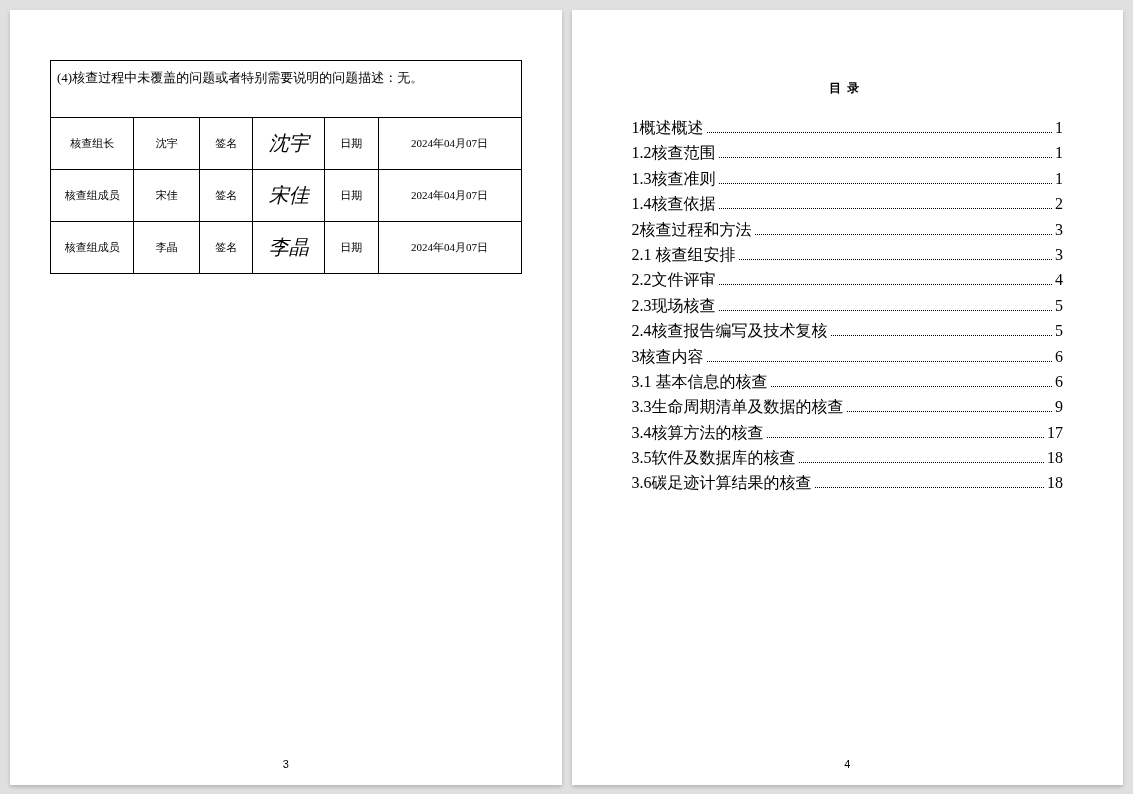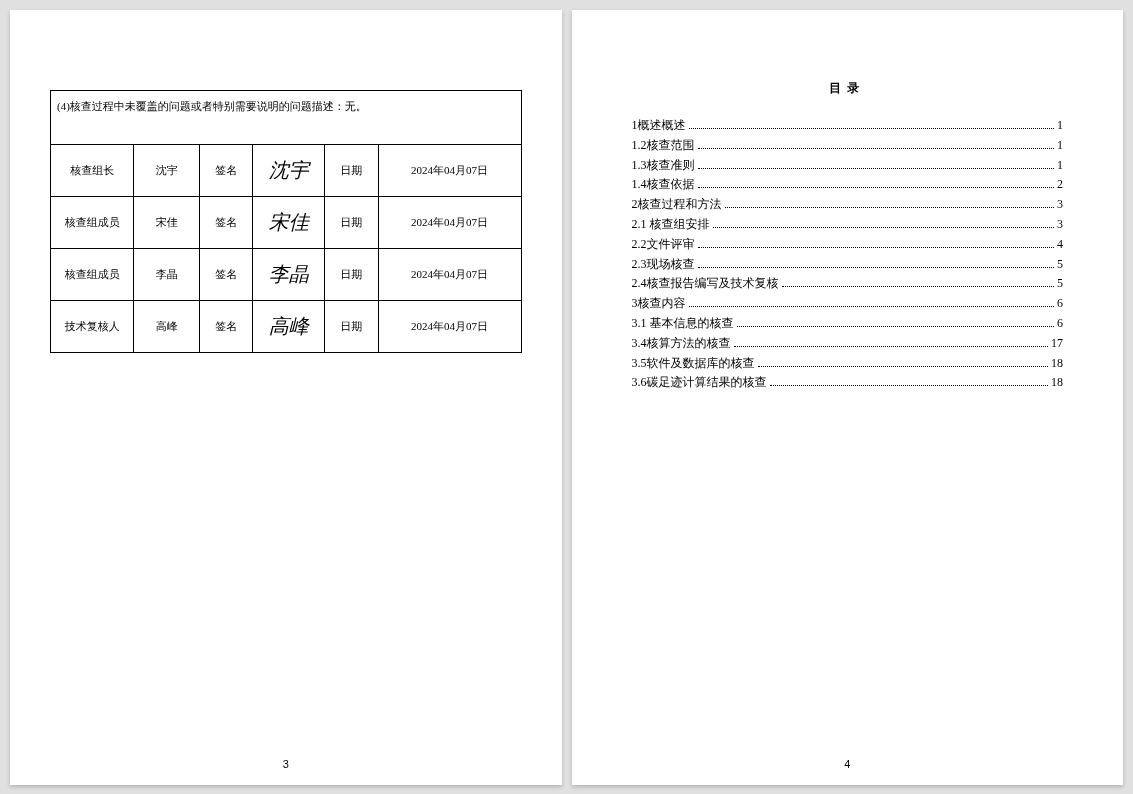--- a/index.html
+++ b/index.html
@@ -26,26 +26,25 @@
     .page-number {
       position: absolute;
       bottom: 15px;
       left: 50%;
       transform: translateX(-50%);
       font-size: 11px;
       font-family: Arial, sans-serif;
     }
     
     .note {
-      font-size: 11px;
+      font-size: 13px;
       margin-bottom: 0;
       border: 1px solid #000;
       border-bottom: none;
       padding: 8px 6px 30px 6px;
-      margin-top: 30px;
     }
     .sign-table {
       border-collapse: collapse;
       width: 100%;
       font-size: 11px;
     }
     .sign-table td {
       border: 1px solid #000;
       text-align: center;
       vertical-align: middle;
@@ -65,21 +64,21 @@
     .sign-table td.date { width: 120px; }
     
     .toc-title {
       text-align: center;
       font-size: 12px;
       margin-top: 20px;
       margin-bottom: 20px;
       letter-spacing: 6px;
     }
     .toc {
-      font-size: 12px;
+      font-size: 16px;
       padding: 0 20px;
     }
     .toc-entry {
       display: flex;
       align-items: baseline;
       margin-bottom: 3px;
       line-height: 1.4;
     }
     .toc-entry.level1 { margin-left: 0; }
     .toc-entry.level2 { }
@@ -116,28 +115,20 @@
           <td class="date">2024年04月07日</td>
         </tr>
         <tr>
           <td class="role">核查组成员</td>
           <td class="name">李晶</td>
           <td class="siglabel">签名</td>
           <td class="sig">李晶</td>
           <td class="datelabel">日期</td>
           <td class="date">2024年04月07日</td>
         </tr>
-        <tr>
-          <td class="role">技术复核人</td>
-          <td class="name">高峰</td>
-          <td class="siglabel">签名</td>
-          <td class="sig">高峰</td>
-          <td class="datelabel">日期</td>
-          <td class="date">2024年04月07日</td>
-        </tr>
       </tbody>
   </table>
   <div class="page-number">3</div>
 </div>
 
 <div class="page">
   <h2 class="toc-title">目录</h2>
   <div class="toc" id="toc-list">
       <div class="toc-entry level1">
         <span class="toc-label">1概述概述</span>
@@ -188,20 +179,25 @@
         <span class="toc-label">3核查内容</span>
         <span class="toc-dots"></span>
         <span class="toc-page">6</span>
       </div>
       <div class="toc-entry level2">
         <span class="toc-label">3.1 基本信息的核查</span>
         <span class="toc-dots"></span>
         <span class="toc-page">6</span>
       </div>
       <div class="toc-entry level2">
+        <span class="toc-label">3.3生命周期清单及数据的核查</span>
+        <span class="toc-dots"></span>
+        <span class="toc-page">9</span>
+      </div>
+      <div class="toc-entry level2">
         <span class="toc-label">3.4核算方法的核查</span>
         <span class="toc-dots"></span>
         <span class="toc-page">17</span>
       </div>
       <div class="toc-entry level2">
         <span class="toc-label">3.5软件及数据库的核查</span>
         <span class="toc-dots"></span>
         <span class="toc-page">18</span>
       </div>
       <div class="toc-entry level2">

